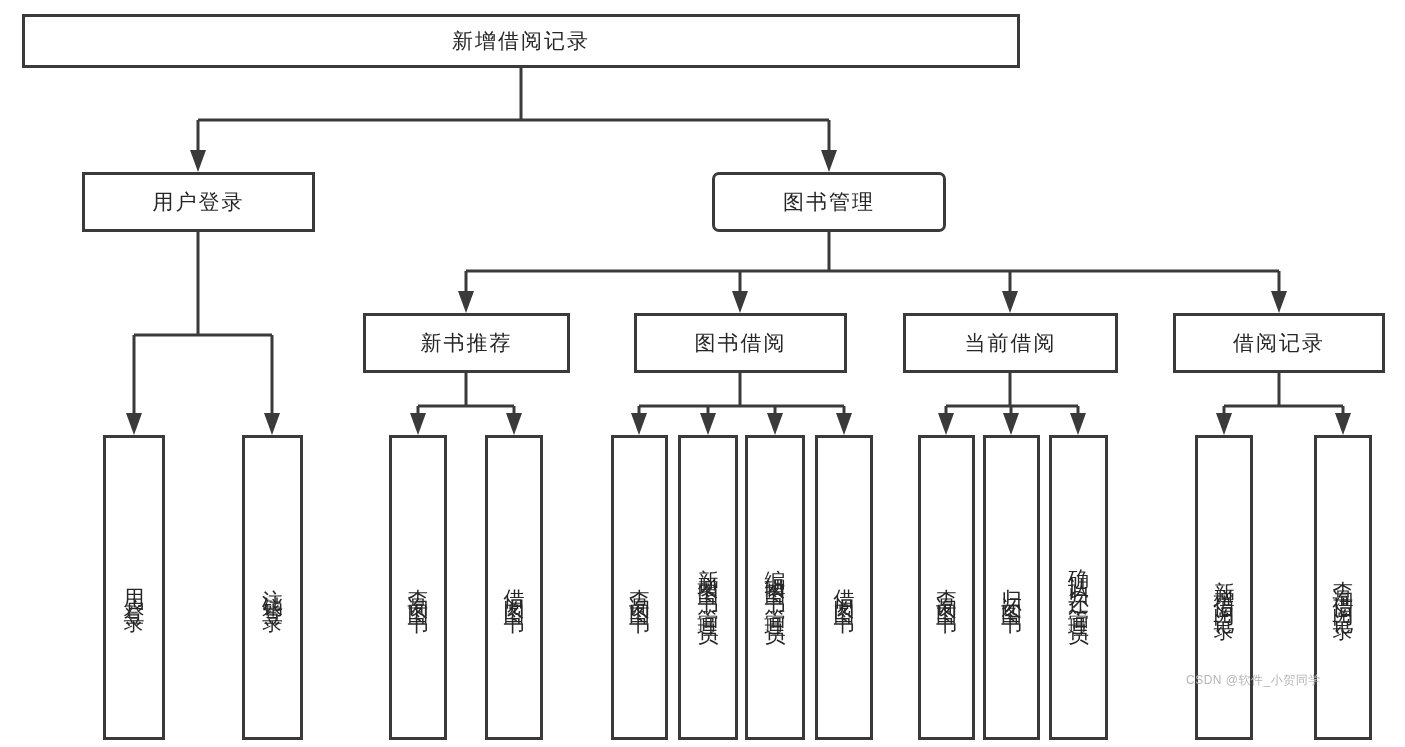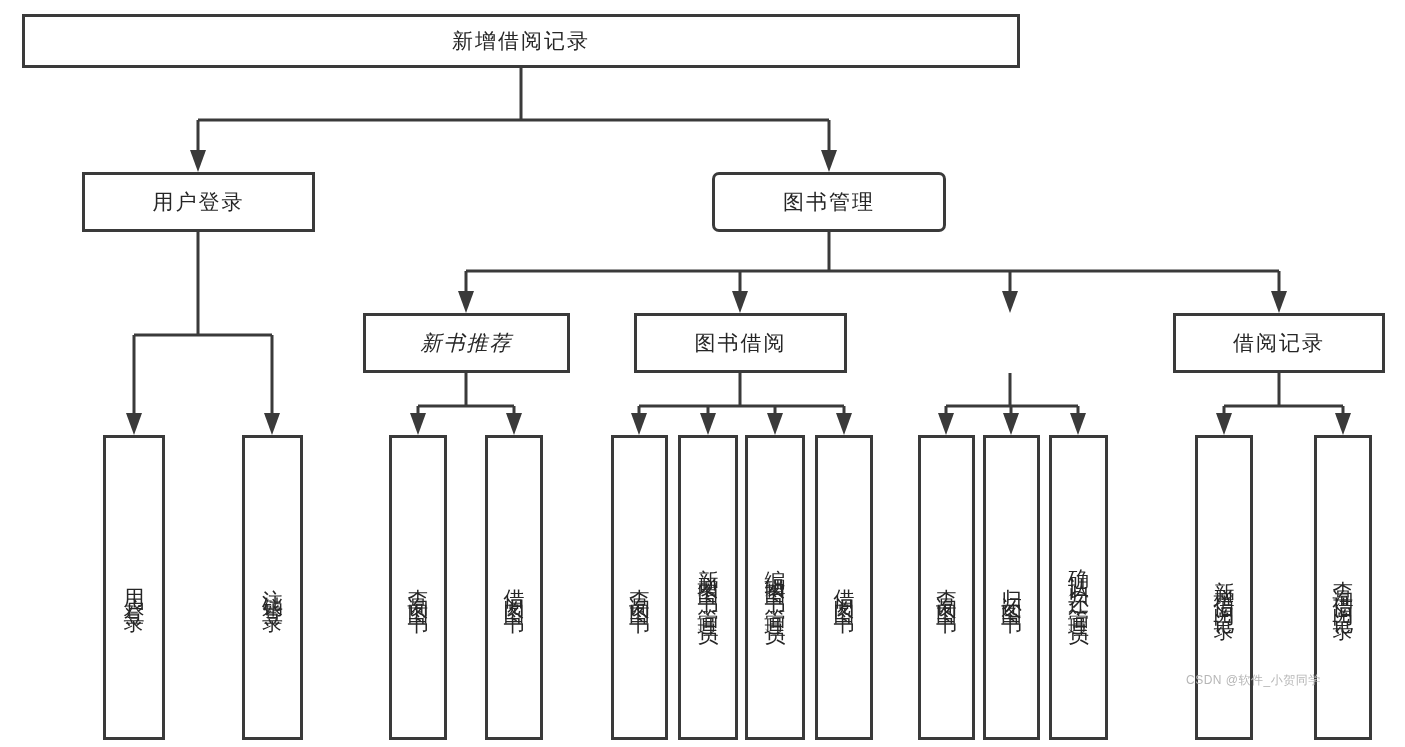--- a/index.html
+++ b/index.html
@@ -103,25 +103,28 @@
     <span class="hlabel">新增借阅记录</span>
   </div>
 
   <div class="node" style="left:82px;top:172px;width:233px;height:60px;">
     <span class="hlabel">用户登录</span>
   </div>
   <div class="node" style="left:712px;top:172px;width:234px;height:60px;border-radius:7px;">
     <span class="hlabel">图书管理</span>
   </div>
 
-  <div class="node" style="left:363px;top:313px;width:207px;height:60px;font-style:italic;">
+  <div class="node" style="left:363px;top:313px;width:207px;height:60px;">
     <span class="hlabel">新书推荐</span>
   </div>
   <div class="node" style="left:634px;top:313px;width:213px;height:60px;">
     <span class="hlabel">图书借阅</span>
+  </div>
+  <div class="node" style="left:903px;top:313px;width:215px;height:60px;">
+    <span class="hlabel">当前借阅</span>
   </div>
   <div class="node" style="left:1173px;top:313px;width:212px;height:60px;">
     <span class="hlabel">借阅记录</span>
   </div>
 
   <div class="node leaf" style="left:103px;top:435px;width:62px;height:305px;">
     <span class="vlabel">用户登录</span>
   </div>
   <div class="node leaf" style="left:242px;top:435px;width:61px;height:305px;">
     <span class="vlabel">注销登录</span>

